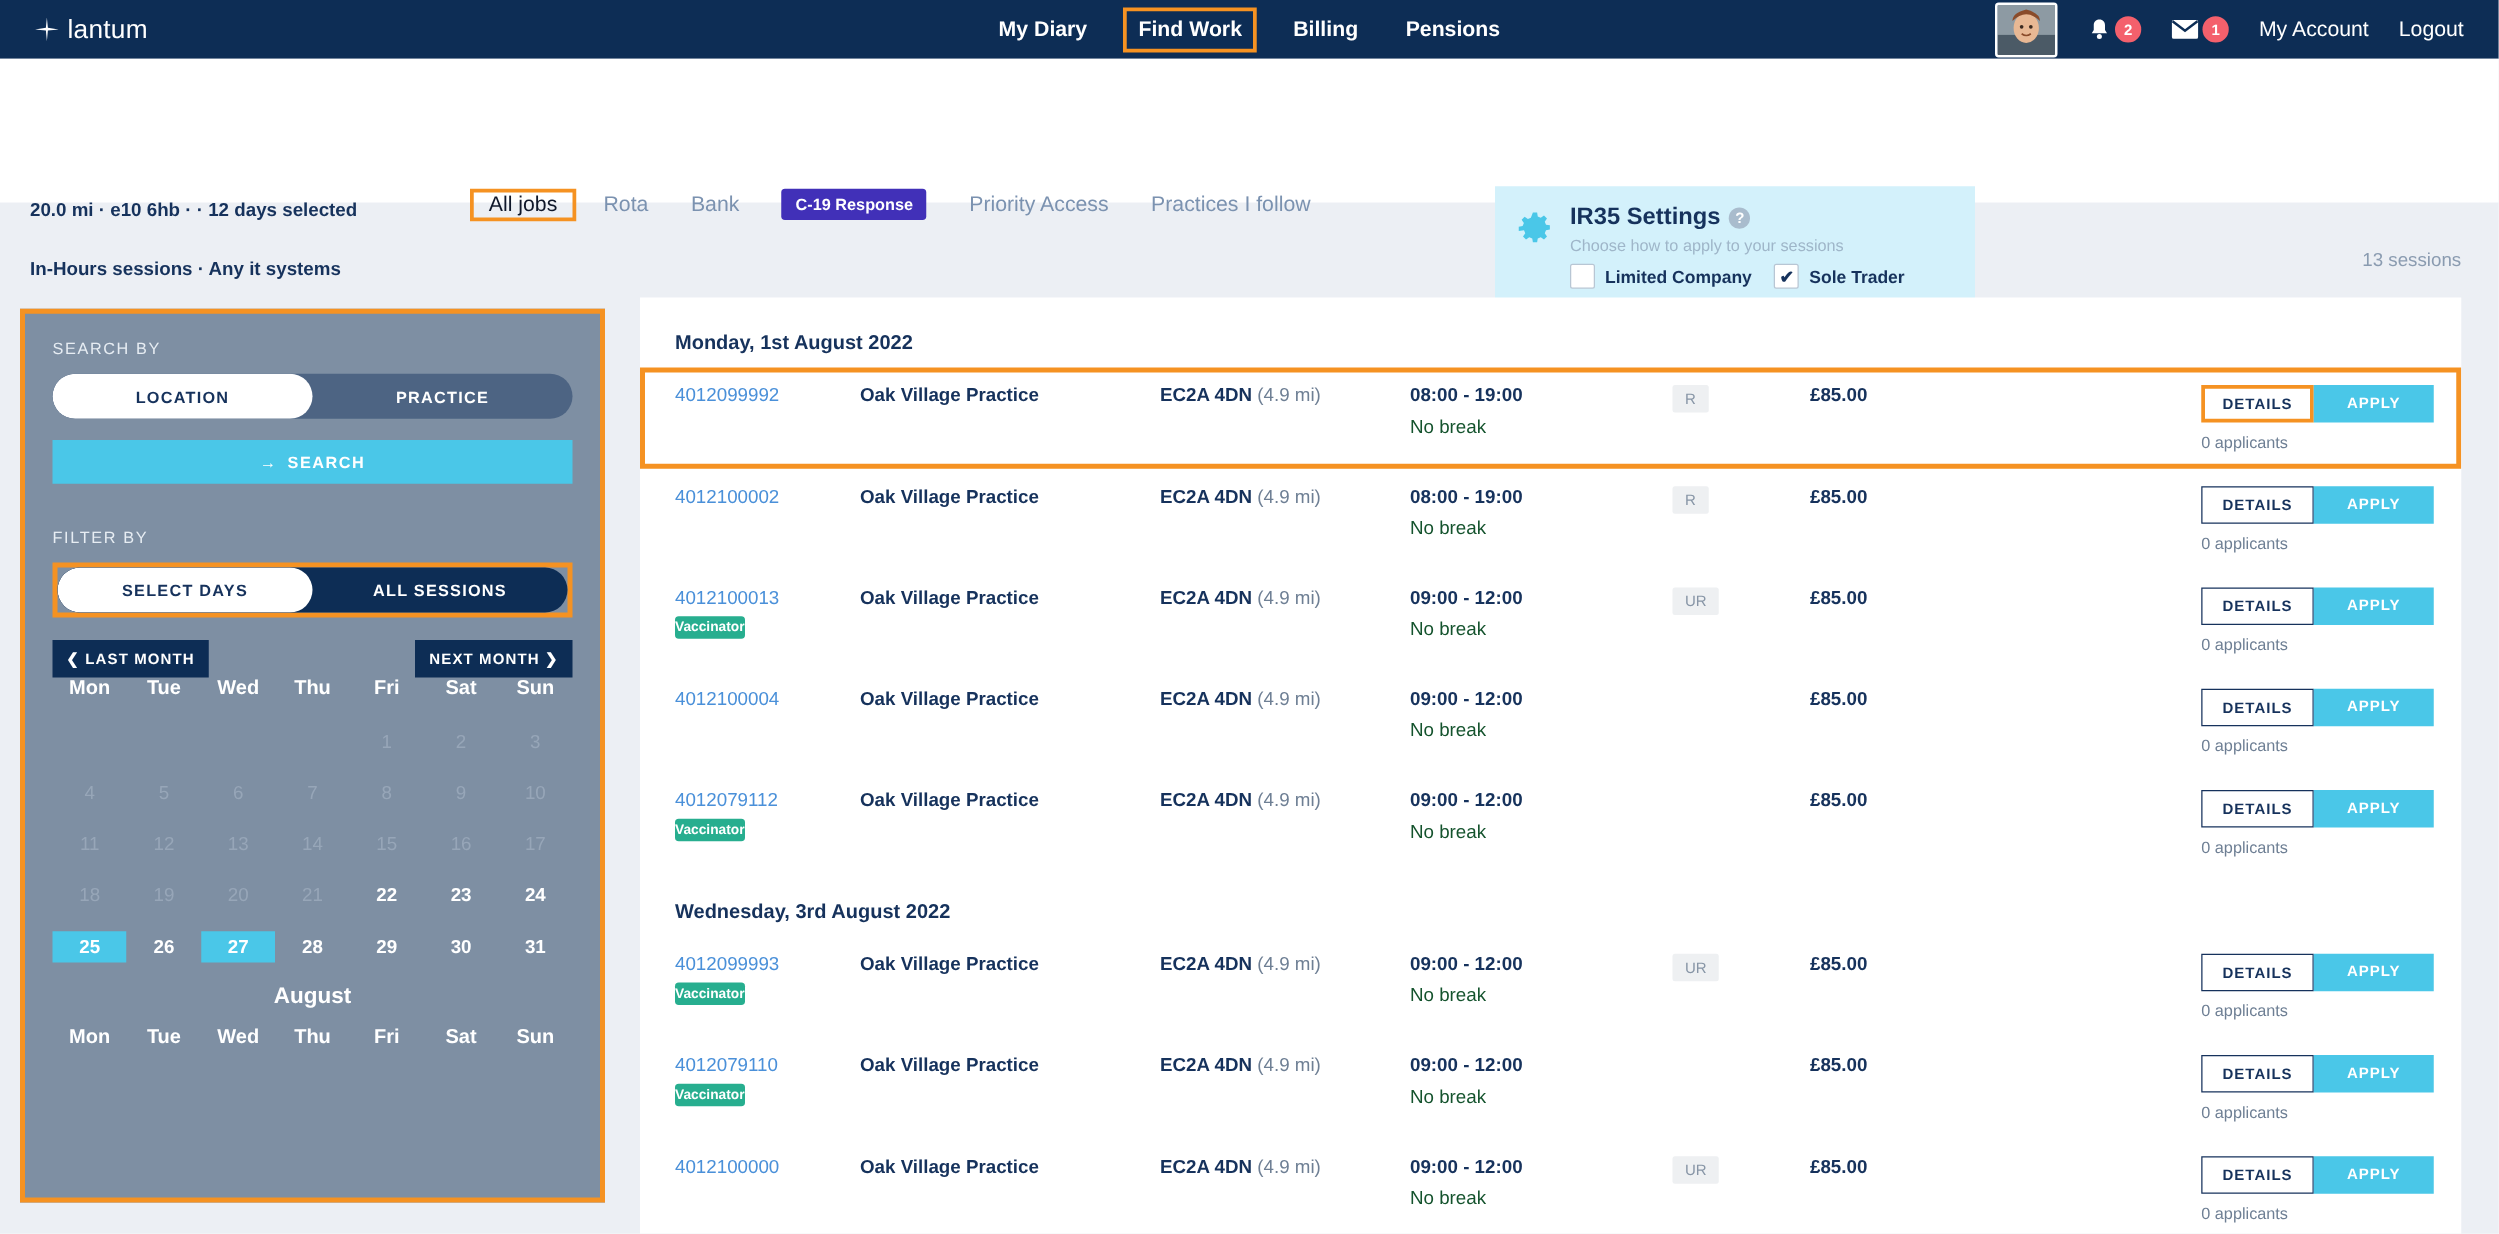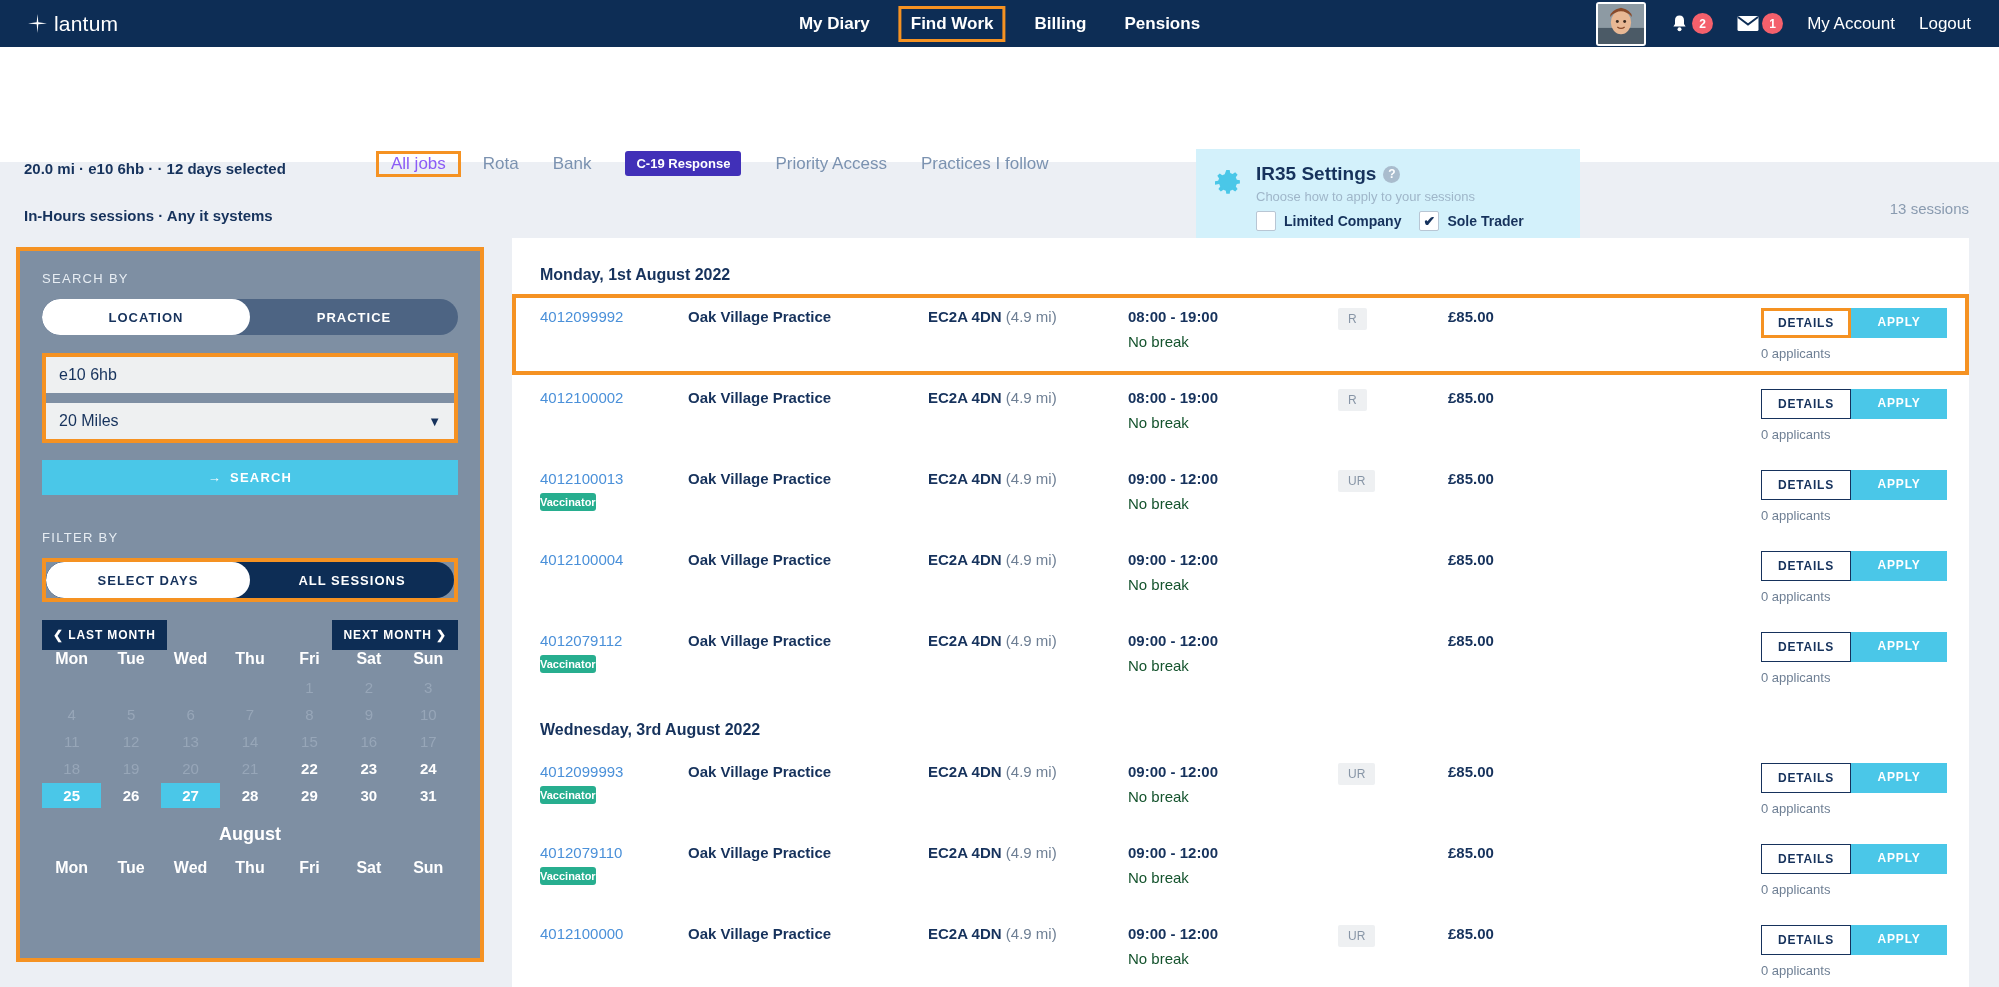--- a/index.html
+++ b/index.html
@@ -52,21 +52,21 @@
     display: flex; align-items: flex-start;
   }
   .tabs {
     position: absolute; left: 388px; top: 104px;
     display: flex; align-items: center; gap: 34px;
   }
   .tab { font-size: 17px; color: #7b92b0; cursor: pointer; white-space: nowrap; }
   .tab.active { color: #16325c; }
   .tab.hl {
     border: 3px solid #f59222; padding: 0 12px; margin: -14px -12px;
-    color: #8b5cf6;
+    color: #0f172a;
   }
   .tab-pill {
     background: #4130b8; color: #fff; font-size: 13px; font-weight: bold;
     padding: 5px 11px; border-radius: 3px; white-space: nowrap;
   }
   .ir35 {
     position: absolute; left: 1196px; top: 58px;
     width: 384px; height: 92px; background: #d3f1fb;
     display: flex; align-items: flex-start; gap: 14px; padding: 14px 18px; margin-top: 44px;
   }
@@ -133,21 +133,21 @@
     font-size: 13px; font-weight: bold; letter-spacing: 1.2px; cursor: pointer;
   }
   .filter-lbl { margin-top: 35px; }
   .toggle-wrap-hl { border: 4px solid #f59222; }
   .months { display: flex; justify-content: space-between; margin-top: 18px; }
   .month-btn {
     background: #0d2d55; color: #fff; font-size: 12px; font-weight: bold;
     letter-spacing: .9px; padding: 8px 11px; cursor: pointer;
   }
   .cal-title { text-align: center; font-size: 18px; color: #fff; font-weight: bold; margin: 16px 0 14px; }
-  .cal-grid { display: grid; grid-template-columns: repeat(7, 1fr); row-gap: 2px; }
+  .cal-grid { display: grid; grid-template-columns: repeat(7, 1fr); row-gap: 16px; }
   .cal-dow { text-align: center; font-size: 16px; color: #fff; font-weight: bold; padding-bottom: 5px; }
   .cal-day { text-align: center; font-size: 15px; color: #fff; font-weight: bold; padding: 4px 0; cursor: pointer; }
   .cal-day.dim { color: #97a6b8; font-weight: normal; }
   .cal-day.sel { background: #4ac7e8; }
   .cal-day.empty { visibility: hidden; }
 
   
   .right {
     position: absolute; left: 512px; right: 30px; top: 238px; bottom: 0;
     background: #fff; padding: 28px 0 0 0; overflow: hidden;
@@ -289,29 +289,20 @@
   </div>
 
   <div class="filter-card">
     <div class="lbl">SEARCH BY</div>
 
     <div class="toggle" id="mode-toggle">
         <div class="toggle-opt on">LOCATION</div>
         <div class="toggle-opt">PRACTICE</div>
       </div>
 
-    <div class="fields">
-      <div class="field">
-        <span>e10 6hb</span>
-      </div>
-      <div class="field select">
-        <span>20 Miles</span>
-        <span class="chev">▼</span>
-      </div>
-    </div>
 
     <div class="search-btn">
       <span>→</span>
       <span>SEARCH</span>
     </div>
 
     <div class="lbl filter-lbl">FILTER BY</div>
 
     <div class="toggle-wrap-hl">
       <div class="toggle dark" id="filter-toggle">

